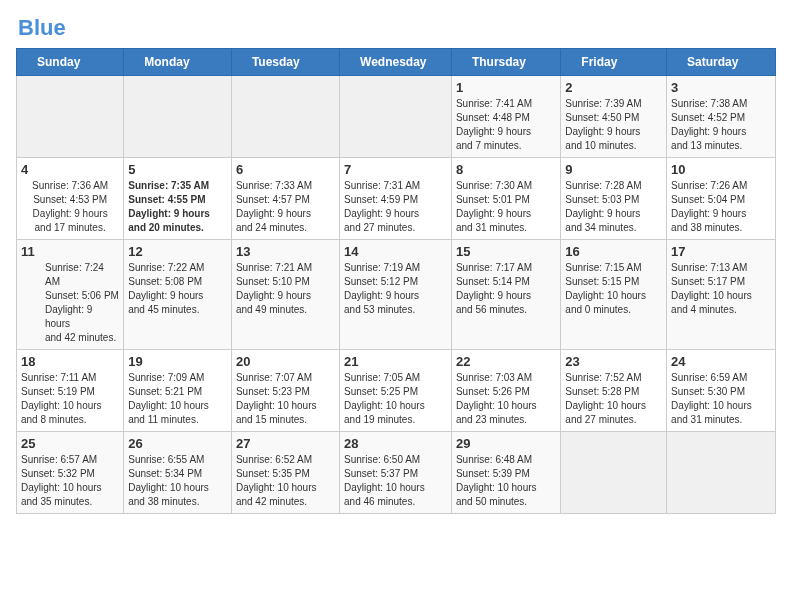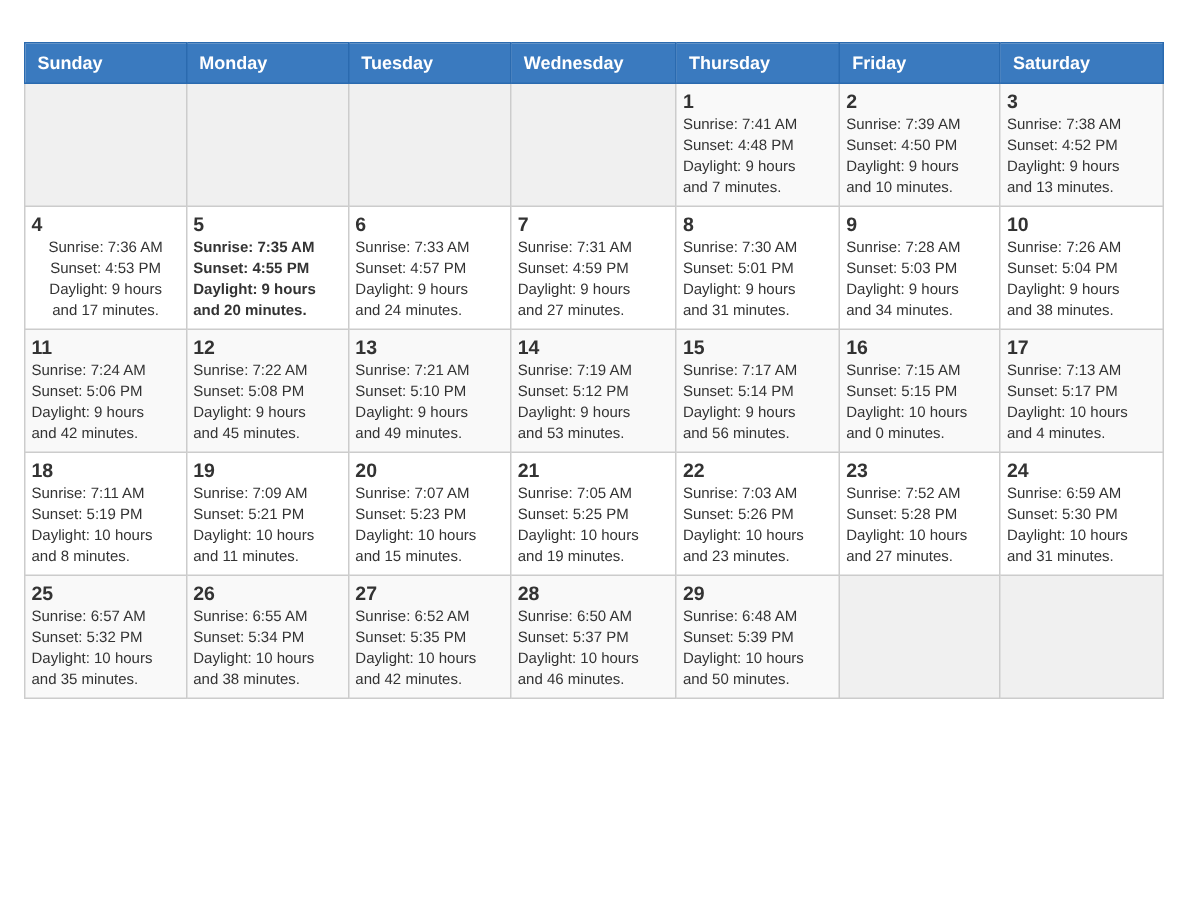--- a/index.html
+++ b/index.html
@@ -42,21 +42,21 @@
       color: #555;
     }
     .calendar {
       width: 100%;
       border-collapse: collapse;
       font-size: 11px;
     }
     .calendar thead tr th {
       background-color: #3a7abf;
       color: #fff;
-      padding: 6px 8px;
+      padding: 6px 20px;
       text-align: left;
       font-size: 12px;
       font-weight: bold;
       border: 1px solid #2a6aaf;
     }
     .calendar tbody tr td {
       border: 1px solid #ccc;
       vertical-align: top;
       padding: 4px;
       width: 113px;
@@ -81,20 +81,23 @@
       color: #333;
       line-height: 1.4;
     }
   </style>
 </head>
 <body>
 
 <div class="header-area">
   <div class="logo">
     <div>
+      <div style="display:flex;align-items:center;margin-top:-4px;margin-left:2px;">
+        <span class="logo-text" style="color:#4a90d9;">Blue</span>
+      </div>
     </div>
   </div>
   <div class="title-area">
     <h1></h1>
     <h2></h2>
   </div>
 </div>
 
 <table class="calendar">
   <thead>
@@ -183,21 +186,21 @@
           <div class="day-number">10</div>
           <div class="day-info" style="white-space: pre-line;">Sunrise: 7:26 AM
 Sunset: 5:04 PM
 Daylight: 9 hours
 and 38 minutes.</div>
         </td>
       </tr>
       <tr>
         <td>
           <div class="day-number">11</div>
-          <div class="day-info" style="white-space: pre-line;">Sunrise: 7:24 AM
+          <div class="day-info" style="white-space: pre-line; margin-left: 24px;">Sunrise: 7:24 AM
 Sunset: 5:06 PM
 Daylight: 9 hours
 and 42 minutes.</div>
         </td>
         <td>
           <div class="day-number">12</div>
           <div class="day-info" style="white-space: pre-line;">Sunrise: 7:22 AM
 Sunset: 5:08 PM
 Daylight: 9 hours
 and 45 minutes.</div>

